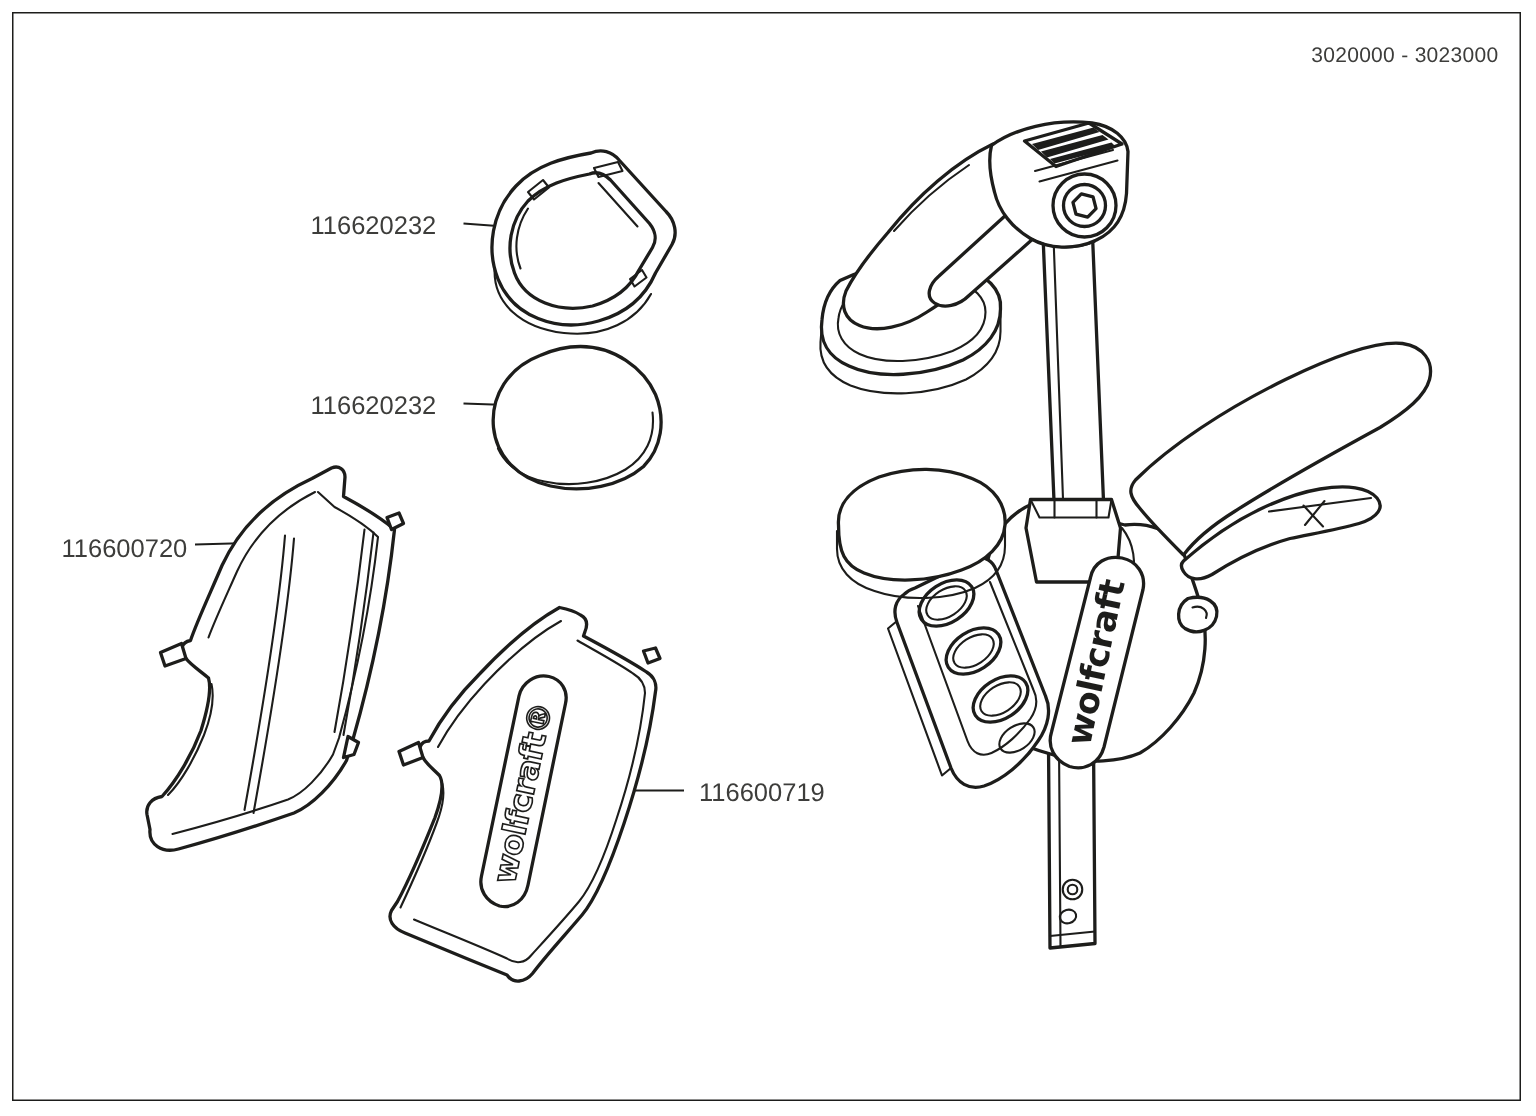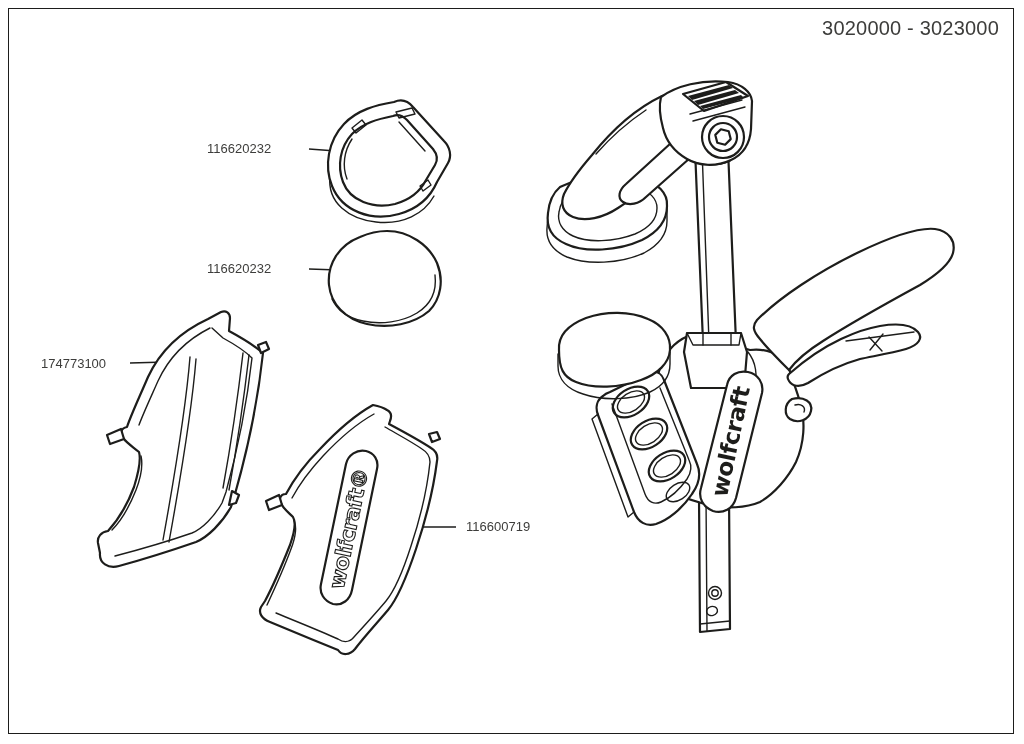--- a/index.html
+++ b/index.html
@@ -5,23 +5,23 @@
   :root{
     --line:#1d1d1b;
     --label-text:#3d3d3b;
     --background:#ffffff;
   }
   html,body{margin:0;padding:0;background:#fff;}
   .page{position:relative;width:1024px;height:744px;background:var(--background);
         font-family:"Liberation Sans",sans-serif;overflow:hidden;}
   .frame{position:absolute;left:8px;top:8px;width:1006px;height:726px;
          border:1.6px solid var(--line);box-sizing:border-box;}
-  .code{position:absolute;top:17px;right:25px;font-size:20px;color:var(--label-text);
+  .code{position:absolute;top:28px;right:25px;font-size:14px;color:var(--label-text);
         letter-spacing:.2px;}
-  .part-label{position:absolute;font-size:13px;color:var(--label-text);white-space:nowrap;}
+  .part-label{position:absolute;font-size:17px;color:var(--label-text);white-space:nowrap;}
   svg.art{position:absolute;left:0;top:0;}
   
   .s{fill:none;stroke:var(--line);stroke-width:2.2;stroke-linecap:round;stroke-linejoin:round;}
   
   .w{fill:#ffffff;stroke:var(--line);stroke-width:2.2;stroke-linecap:round;stroke-linejoin:round;}
   
   .t{fill:none;stroke:var(--line);stroke-width:1.4;stroke-linecap:round;stroke-linejoin:round;}
   
   .k{fill:var(--line);stroke:none;}
   .leader{fill:none;stroke:var(--line);stroke-width:1.3;}
@@ -34,21 +34,21 @@
 <body>
 
 <div class="page">
 
   <div class="frame"></div>
 
   <div class="code">3020000 - 3023000</div>
 
   <div class="part-label" style="left:207px;top:141px">116620232</div>
   <div class="part-label" style="left:207px;top:261px">116620232</div>
-  <div class="part-label" style="left:41px;top:356px">174773100</div>
+  <div class="part-label" style="left:41px;top:356px">116600720</div>
   <div class="part-label" style="left:466px;top:519px">116600719</div>
 
   <svg class="art" width="1024" height="744" viewBox="0 0 1024 744">
 
     <g>
       <line class="leader" x1="309" y1="149" x2="336" y2="151"></line>
       <line class="leader" x1="309" y1="269" x2="338" y2="270"></line>
       <line class="leader" x1="130" y1="363" x2="166" y2="362"></line>
       <line class="leader" x1="412" y1="527" x2="456" y2="527"></line>
     </g>

